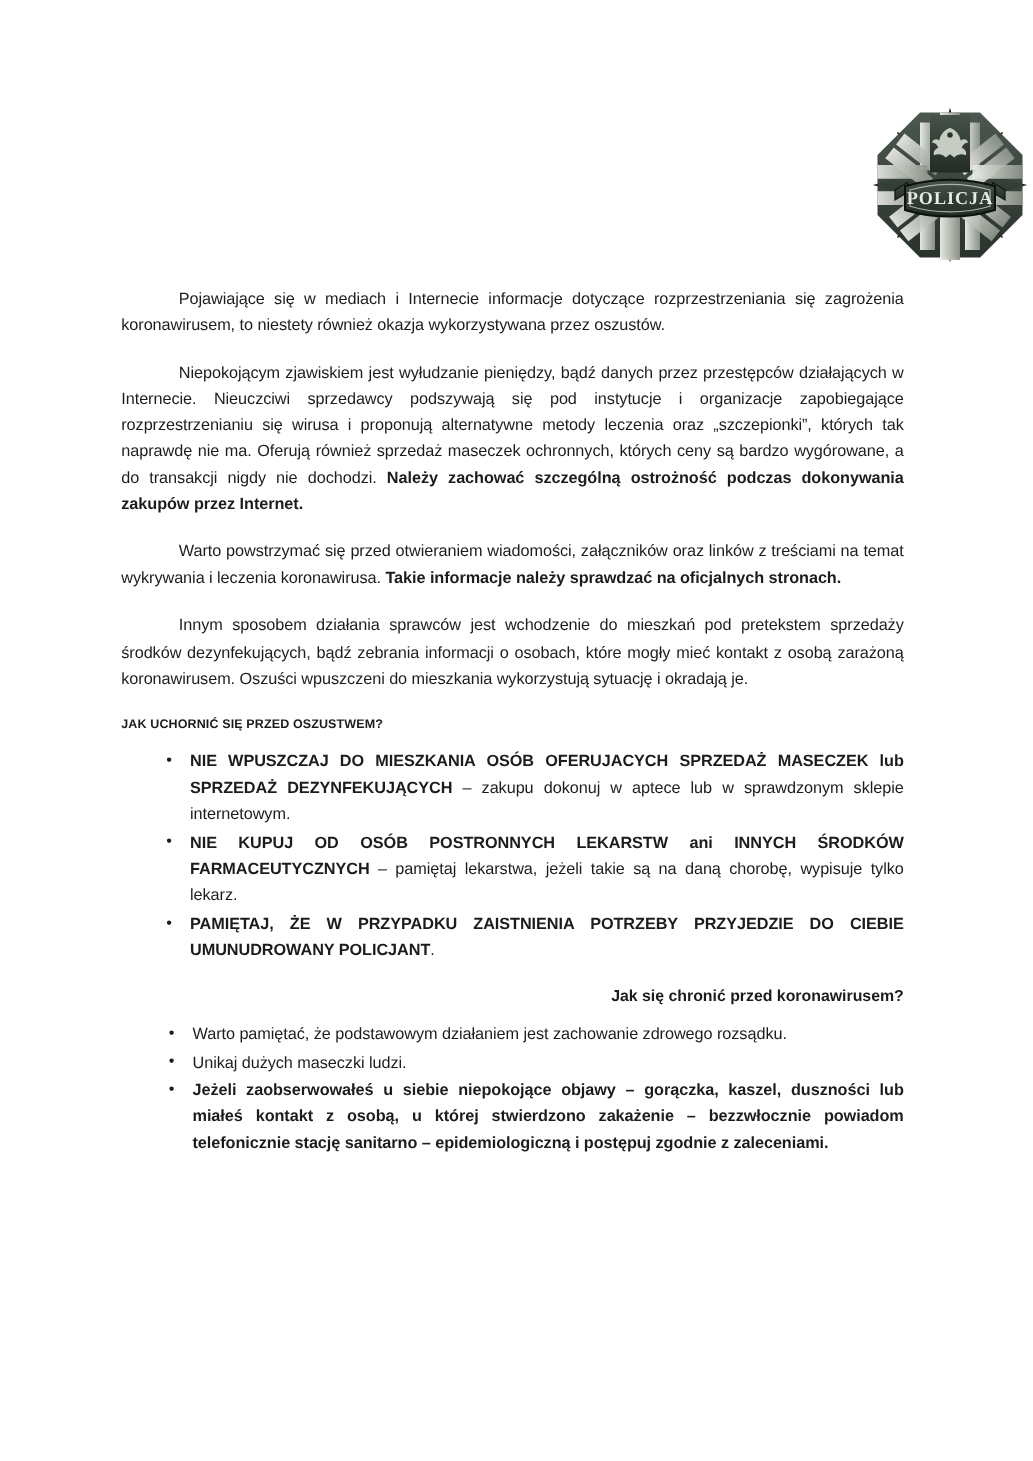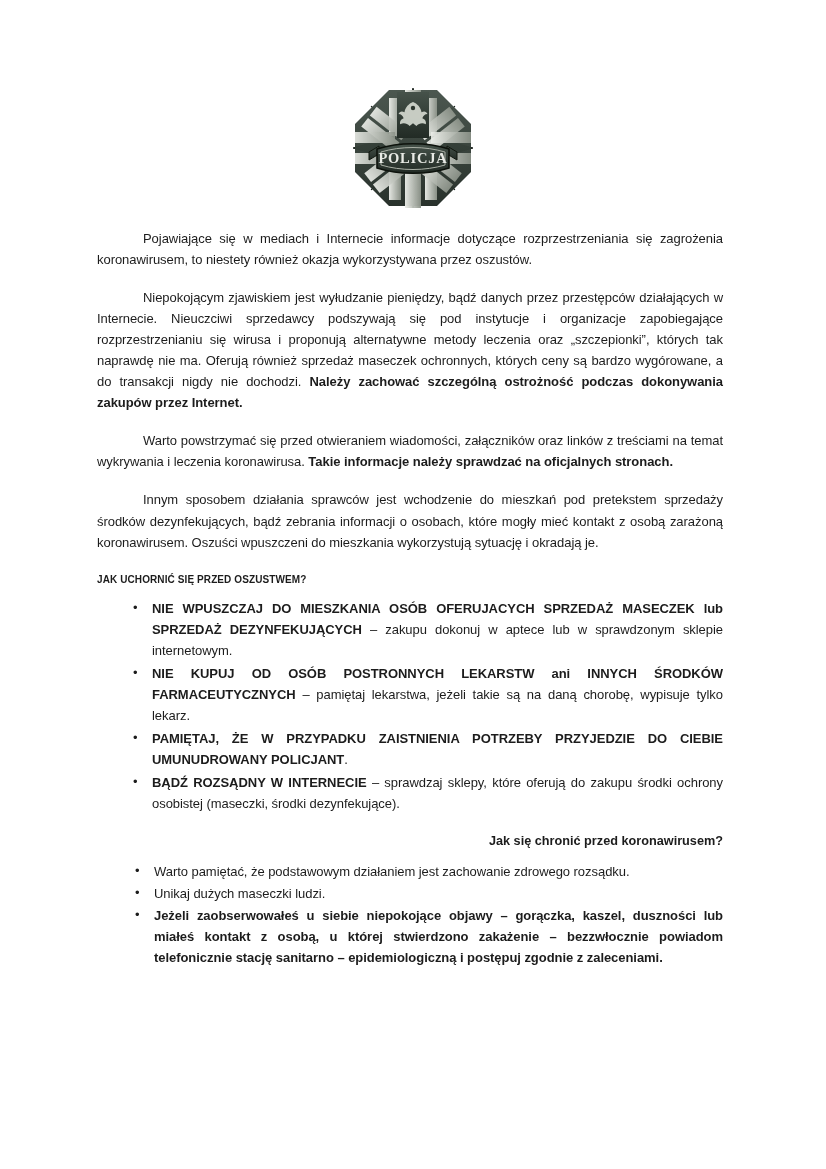--- a/index.html
+++ b/index.html
@@ -20,21 +20,21 @@
     box-sizing: border-box;
   }
 
   
   .logo-wrap {
     position: absolute;
     top: 85px;
     left: 0;
     width: 826px;
     display: flex;
-    justify-content: center;
+    justify-content: flex-end;
     align-items: flex-start;
   }
   .badge {
     position: relative;
     width: 132px;
     height: 126px;
   }
   .badge svg { display: block; width: 132px; height: 126px; }
 
   
@@ -204,21 +204,20 @@
     <p class="para"><span>Warto powstrzymać się przed otwieraniem wiadomości, załączników oraz linków z treściami na temat wykrywania i leczenia koronawirusa. </span><b>Takie informacje należy sprawdzać na oficjalnych stronach.</b></p>
 
     <p class="para">Innym sposobem działania sprawców jest wchodzenie do mieszkań pod pretekstem sprzedaży środków dezynfekujących, bądź zebrania informacji o osobach, które mogły mieć kontakt z osobą zarażoną koronawirusem. Oszuści wpuszczeni do mieszkania wykorzystują sytuację i okradają je.</p>
 
     <h2 class="section-title">JAK UCHORNIĆ SIĘ PRZED OSZUSTWEM?</h2>
 
     <ul class="bullets">
       <li><b>NIE WPUSZCZAJ DO MIESZKANIA OSÓB OFERUJACYCH SPRZEDAŻ MASECZEK lub SPRZEDAŻ DEZYNFEKUJĄCYCH</b><span> – zakupu dokonuj w aptece lub w sprawdzonym sklepie internetowym.</span></li>
       <li><b>NIE KUPUJ OD OSÓB POSTRONNYCH LEKARSTW ani INNYCH ŚRODKÓW FARMACEUTYCZNYCH</b><span> – pamiętaj lekarstwa, jeżeli takie są na daną chorobę, wypisuje tylko lekarz.</span></li>
       <li><b>PAMIĘTAJ, ŻE W PRZYPADKU ZAISTNIENIA POTRZEBY PRZYJEDZIE DO CIEBIE UMUNUDROWANY POLICJANT</b><span>.</span></li>
-      <li class="nojust"><b>BĄDŹ ROZSĄDNY W INTERNECIE</b><span> – sprawdzaj sklepy, które oferują do zakupu środki ochrony osobistej (maseczki, środki dezynfekujące).</span></li>
     </ul>
 
     <h3 class="sub-title">Jak się chronić przed koronawirusem?</h3>
 
     <ul class="bullets bullets2">
       <li class="nojust"><b></b><span>Warto pamiętać, że podstawowym działaniem jest zachowanie zdrowego rozsądku.</span></li>
       <li class="nojust"><b></b><span>Unikaj dużych maseczki ludzi.</span></li>
       <li><b>Jeżeli zaobserwowałeś u siebie niepokojące objawy – gorączka, kaszel, duszności lub miałeś kontakt z osobą, u której stwierdzono zakażenie – bezzwłocznie powiadom telefonicznie stację sanitarno – epidemiologiczną i postępuj zgodnie z zaleceniami.</b><span></span></li>
     </ul>
 

